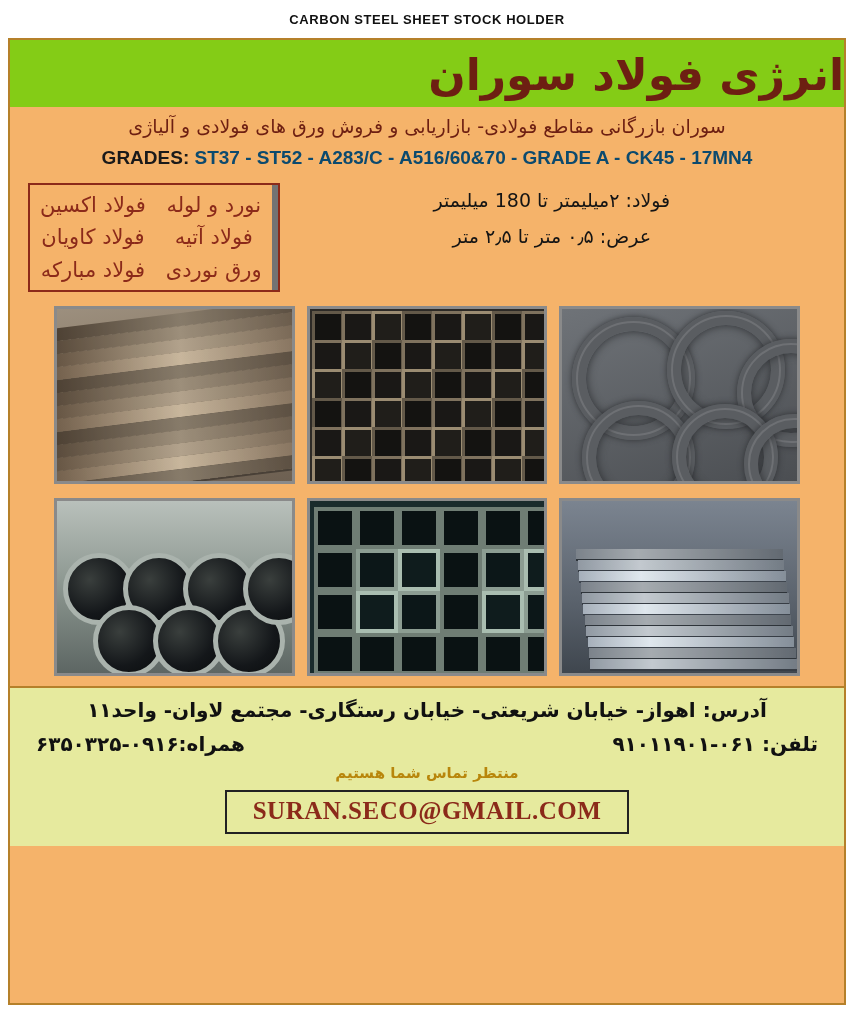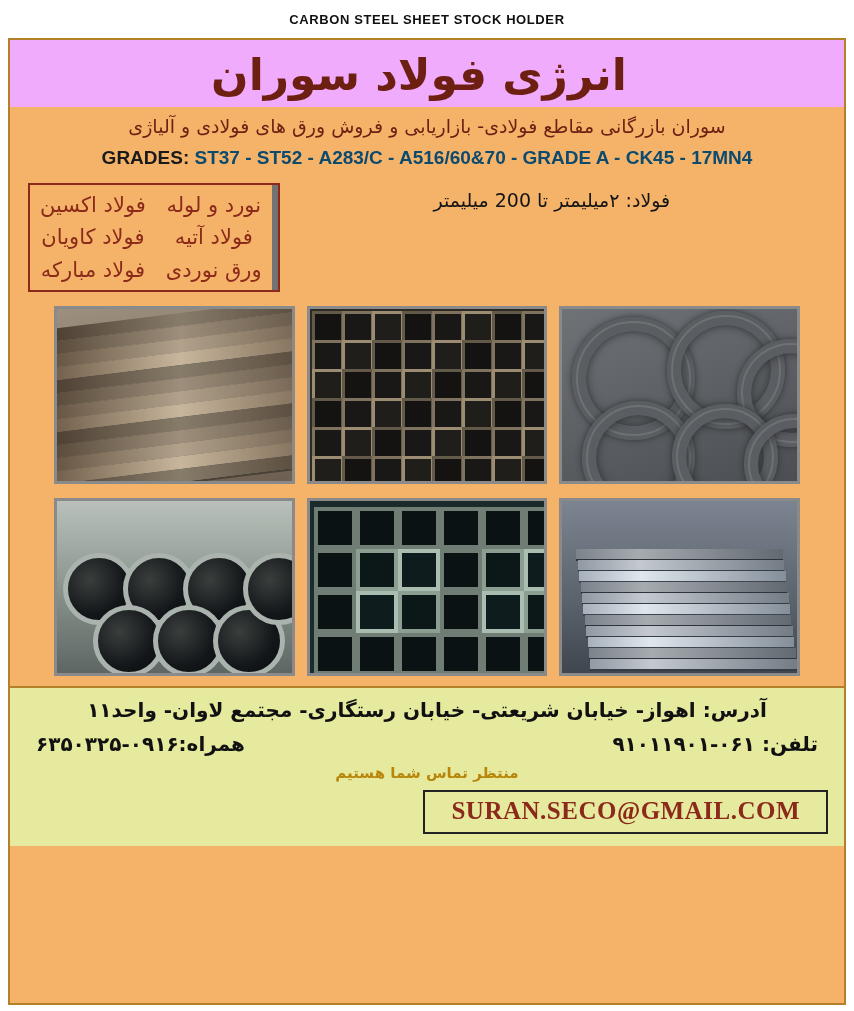--- a/index.html
+++ b/index.html
@@ -33,23 +33,23 @@
     position: absolute;
     top: 38px;
     left: 8px;
     right: 8px;
     bottom: 6px;
     border: 2px solid #b5802a;
     background: #f5b36a;
     overflow: hidden;
   }
   .band-title {
-    background: #f0abfc;
-    padding: 10px 16px 6px 0;
-    text-align: center;
+    background: #84cc16;
+    padding: 10px 0 6px 0;
+    text-align: right;
   }
   .band-title .brand {
     direction: rtl;
     font-family: "DejaVu Sans", sans-serif;
     font-size: 44px;
     font-weight: bold;
     color: #6d1f12;
     letter-spacing: 2px;
     line-height: 1.15;
   }
@@ -240,21 +240,21 @@
     direction: rtl;
     text-align: center;
     font-family: "DejaVu Sans", sans-serif;
     font-size: 15px;
     font-weight: bold;
     color: #b8860b;
     margin: 8px 0 8px 0;
   }
   .email-wrap {
     display: flex;
-    justify-content: flex-end;
+    justify-content: center;
   }
   .email {
     border: 2px solid #222222;
     background: #e6ea9e;
     color: #8b2a1a;
     font-family: "Liberation Serif", serif;
     font-size: 25px;
     font-weight: bold;
     letter-spacing: 0.5px;
     padding: 5px 26px 7px 26px;
@@ -278,21 +278,25 @@
     <div class="grades-line">
       <span class="grades-label">GRADES:</span>
       <span class="grades-value">ST37 - ST52 - A283/C - A516/60&amp;70 - GRADE A - CK45 - 17MN4</span>
     </div>
 
     <div class="mid">
 
       <div class="specs">
         <div class="spec-row">
           <span class="spec-key">فولاد:</span>
-          <span class="spec-val">۲میلیمتر تا 200 میلیمتر</span>
+          <span class="spec-val">۲میلیمتر تا 180 میلیمتر</span>
+        </div>
+        <div class="spec-row">
+          <span class="spec-key">عرض:</span>
+          <span class="spec-val">۰٫۵ متر تا ۲٫۵ متر</span>
         </div>
       </div>
 
       <div class="boxes">
         <div class="box-col">
           <div class="box-item">فولاد اکسین</div>
           <div class="box-item">فولاد کاویان</div>
           <div class="box-item">فولاد مبارکه</div>
         </div>
         <div class="box-col">

